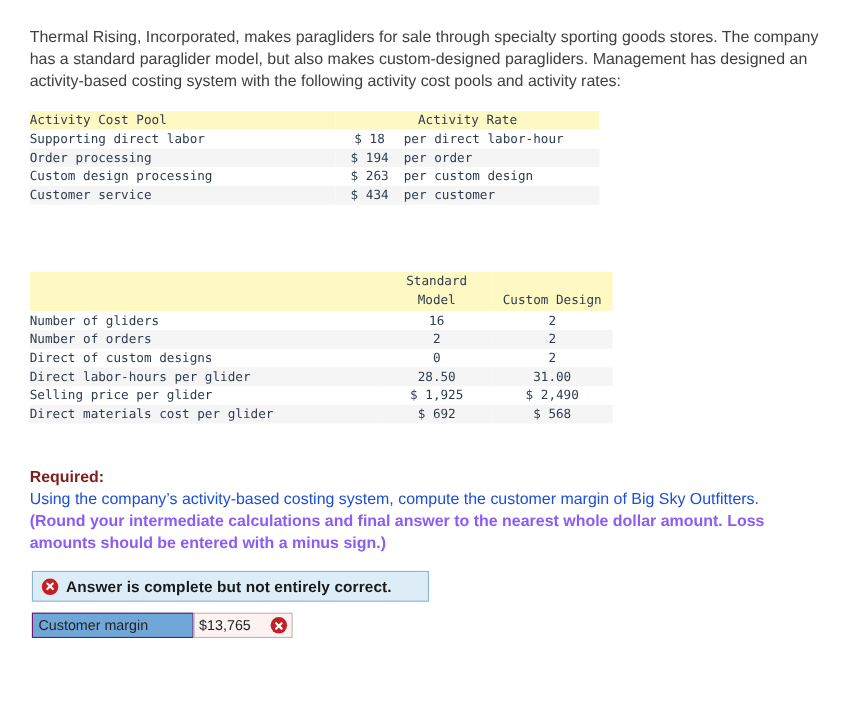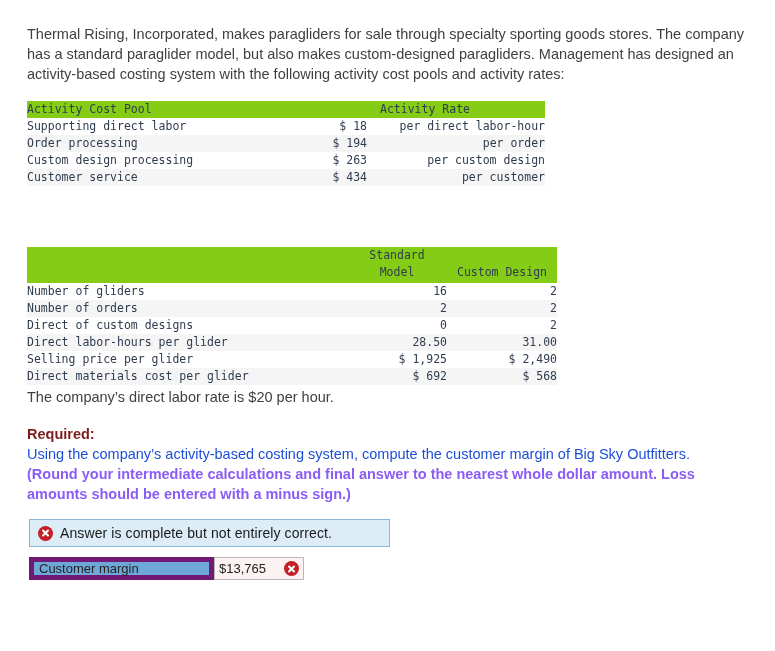--- a/index.html
+++ b/index.html
@@ -54,29 +54,29 @@
     table-layout: fixed;
   }
   .dtable th, .dtable td {
     padding: 0;
     font-weight: normal;
     line-height: 17px;
     height: 17px;
     white-space: pre;
   }
   .dtable thead th {
-    background: #84cc16;
+    background: #fef9c3;
     color: #2f3c4f;
     vertical-align: bottom;
   }
   .dtable tbody tr:nth-child(odd) { background: #ffffff; }
   .dtable tbody tr:nth-child(even) { background: #f5f5f5; }
   .lbl { padding-left: 14px; text-align: left; }
-  .num { text-align: right; padding-right: 4px; }
-  .unit { text-align: right; padding-left: 6px; }
+  .num { text-align: center; padding-right: 4px; }
+  .unit { text-align: left; padding-left: 6px; }
   .ctr { text-align: center; }
 
   #activity-rate-table { left: 27px; top: 101px; width: 518px; }
   #activity-rate-table thead th { height: 17px; }
 
   #customer-orders-table { left: 27px; top: 247px; width: 530px; }
   #customer-orders-table thead th { height: 34px; padding-bottom: 2px; }
 
   
   #answer-banner {
@@ -87,21 +87,21 @@
     height: 28px;
     background: #dcedf7;
     border: 1px solid #8ab6d6;
     display: flex;
     align-items: center;
     box-sizing: border-box;
     padding-left: 8px;
   }
   #answer-banner .banner-text {
     font-size: 14px;
-    font-weight: normal;
+    font-weight: bold;
     color: #1a1a1a;
     margin-left: 7px;
     letter-spacing: 0.1px;
   }
   .x-icon {
     display: inline-block;
     width: 15px;
     height: 15px;
     border-radius: 50%;
     background: #c32026;
@@ -122,23 +122,23 @@
   .x-icon::after  { transform: rotate(-45deg); }
 
   #answer-row {
     position: absolute;
     left: 29px;
     top: 557px;
     display: flex;
     height: 23px;
   }
   #answer-label-cell {
-    width: 185px;
+    width: 147px;
     background: #6fa8d8;
-    border: 5px solid #701a75;
+    border: 1px solid #701a75;
     box-sizing: border-box;
     display: flex;
     align-items: center;
     padding-left: 5px;
     font-size: 13px;
     color: #222222;
   }
   #answer-value-cell {
     width: 90px;
     background: #fdf2f2;
@@ -268,21 +268,20 @@
         <td class="num">$ 2,490</td>
       </tr>
       <tr>
         <td class="lbl">Direct materials cost per glider</td>
         <td class="num">$ 692</td>
         <td class="num">$ 568</td>
       </tr>
     </tbody>
   </table>
 
-  <p class="para" id="labor-rate-paragraph">The company’s direct labor rate is $20 per hour.</p>
 
   <div id="required-block">
     <div id="required-heading">Required:</div>
     <div id="required-text">Using the company’s activity-based costing system, compute the customer margin of Big Sky Outfitters.</div>
     <div id="required-note">(Round your intermediate calculations and final answer to the nearest whole dollar amount. Loss amounts should be entered with a minus sign.)</div>
   </div>
 
   <div id="answer-banner">
     <span class="x-icon"></span>
     <span class="banner-text">Answer is complete but not entirely correct.</span>

